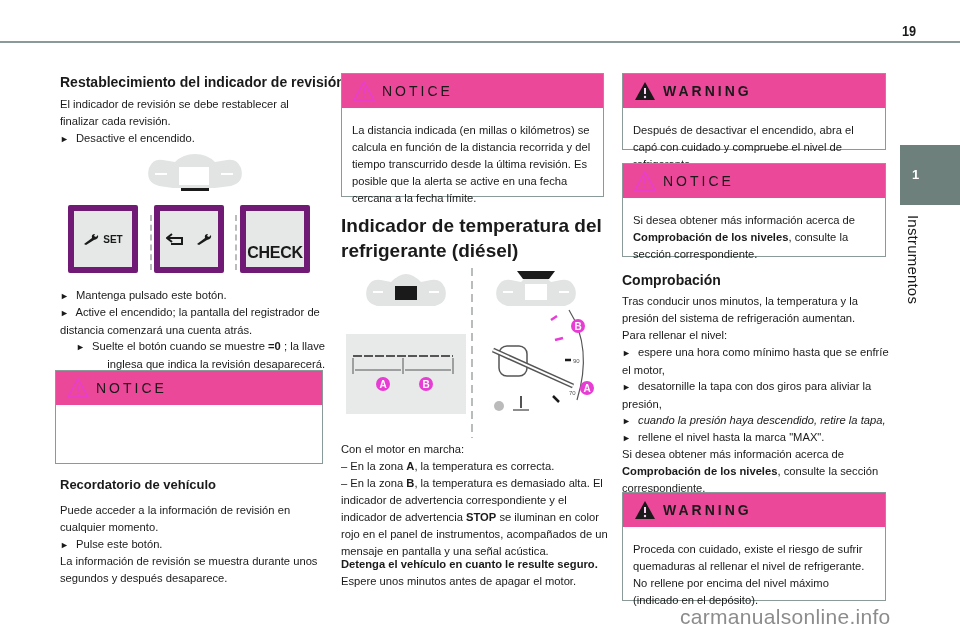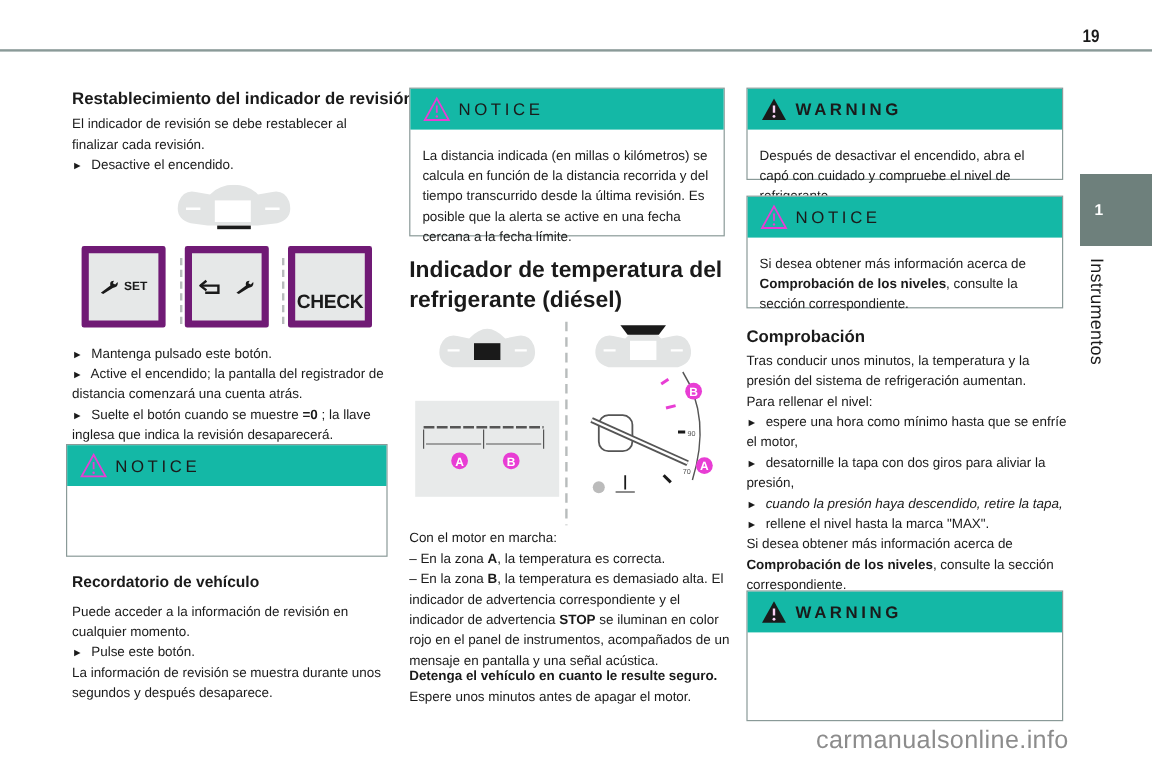--- a/index.html
+++ b/index.html
@@ -18,21 +18,21 @@
   .col2 { left: 341px; width: 264px; }
   .col3 { left: 622px; width: 265px; }
 
   h2.sec { position: absolute; font-size: 14px; font-weight: bold; color: #1a1a1a; white-space: nowrap; }
   h1.big { position: absolute; font-size: 19px; font-weight: bold; line-height: 25px; color: #1a1a1a; }
   p.txt { position: absolute; font-size: 11.2px; line-height: 17px; color: #1a1a1a; }
   p.txt b { font-weight: bold; }
   .tri { font-size: 9px; margin-right: 4px; }
 
   .box { position: absolute; border: 1px solid #8a9a98; background: #fff; }
-  .box-head { background: #14b8a6; height: 34px; position: relative; }
+  .box-head { background: #ec4899; height: 34px; position: relative; }
   .box-head .label { position: absolute; left: 40px; top: 9px; font-size: 14px; letter-spacing: 3px; color: #1a1a1a; }
   .box-head .label.bold { font-weight: bold; }
   .box-head svg { position: absolute; left: 10px; top: 6px; }
   .box-body { padding: 14px 10px 6px 10px; font-size: 11.2px; line-height: 17px; color: #1a1a1a; }
 
   .btn { position: absolute; width: 70px; height: 68px; background: #e6e8e8; border: 6px solid #701a75; border-radius: 2px; display: flex; align-items: center; justify-content: center; font-weight: bold; }
   .btn-set-label { font-size: 10px; margin-left: 4px; }
   .btn-check-label { font-size: 16px; letter-spacing: -0.3px; margin-top: 28px; }
   .dash-v { position: absolute; width: 2px; border-left: 2px dashed #b8bcbc; }
 
@@ -78,21 +78,21 @@
         <path d="M1 11 L9 5 Q8 1 12 1 L11 3 L13 4 L15 2 Q16 6 11 7 L3 12 Z" fill="#1a1a1a"></path>
       </svg>
   </div>
   <div class="dash-v" style="left:175px; top:215px; height:55px;"></div>
   <div class="btn" style="left:180px; top:205px;">
     <span class="btn-check-label">CHECK</span>
   </div>
 
   <p class="txt" style="top:287px; left:0; width:265px;"><span class="tri">►</span> <span>Mantenga pulsado este botón.</span></p>
   <p class="txt" style="top:304px; left:0; width:265px;"><span class="tri">►</span> <span>Active el encendido; la pantalla del registrador de distancia comenzará una cuenta atrás.</span></p>
-  <p class="txt" style="top:338px; left:0; width:265px;"><span class="tri">►</span> <span>Suelte el botón cuando se muestre </span><b>=0</b><span> ; la llave inglesa que indica la revisión desaparecerá.</span></p>
+  <p class="txt" style="top:338px; left:0; width:265px;text-align:right;"><span class="tri">►</span> <span>Suelte el botón cuando se muestre </span><b>=0</b><span> ; la llave inglesa que indica la revisión desaparecerá.</span></p>
 
   <div class="box" style="top:370px; left:-5px; width:268px; height:94px;">
     <div class="box-head">
       <svg width="24" height="22">
           <path d="M12 2 L22 20 L2 20 Z" fill="none" stroke="#e83dd4" stroke-width="1.5"></path>
           <line x1="12" y1="8" x2="12" y2="14" stroke="#e83dd4" stroke-width="1.5"></line>
           <circle cx="12" cy="17" r="1" fill="#e83dd4"></circle>
         </svg>
       <span class="label">NOTICE</span>
     </div>
@@ -208,16 +208,17 @@
 
   <div class="box" style="top:492px; left:0; width:264px; height:109px;">
     <div class="box-head">
       <svg width="24" height="22">
           <path d="M12 2 L22 20 L2 20 Z" fill="#1a1a1a"></path>
           <line x1="12" y1="8" x2="12" y2="14" stroke="#fbd1f6" stroke-width="2"></line>
           <circle cx="12" cy="17" r="1.2" fill="#fbd1f6"></circle>
         </svg>
       <span class="label bold">WARNING</span>
     </div>
+    <div class="box-body">Proceda con cuidado, existe el riesgo de sufrir quemaduras al rellenar el nivel de refrigerante. No rellene por encima del nivel máximo (indicado en el depósito).</div>
   </div>
 </div>
 
 <div class="watermark">carmanualsonline.info</div>
 
 </body></html>

